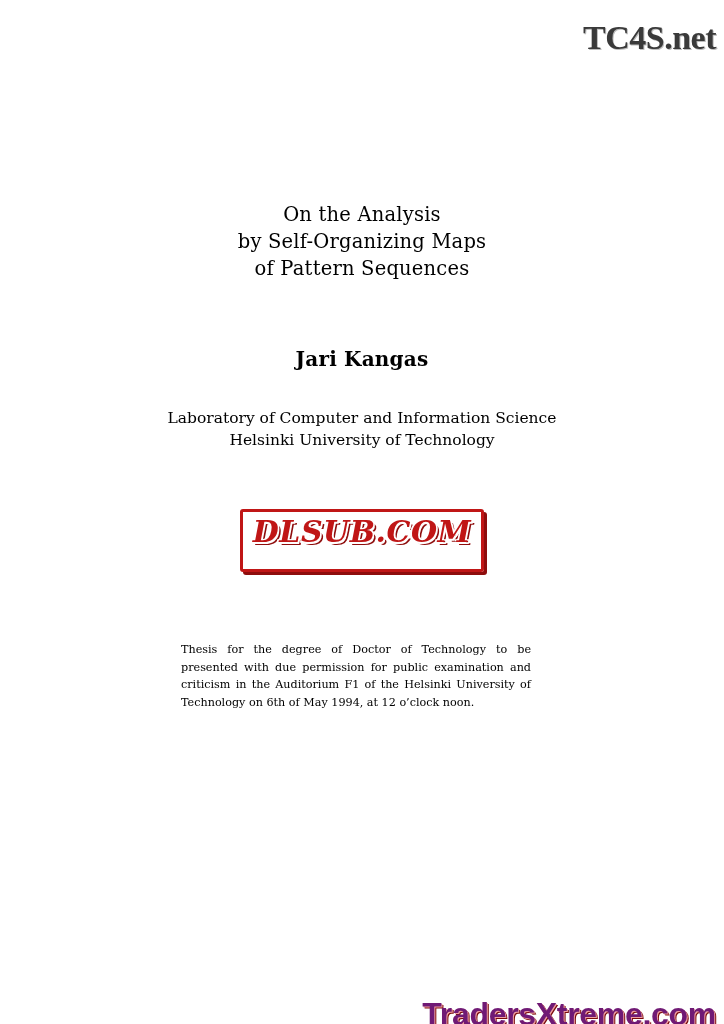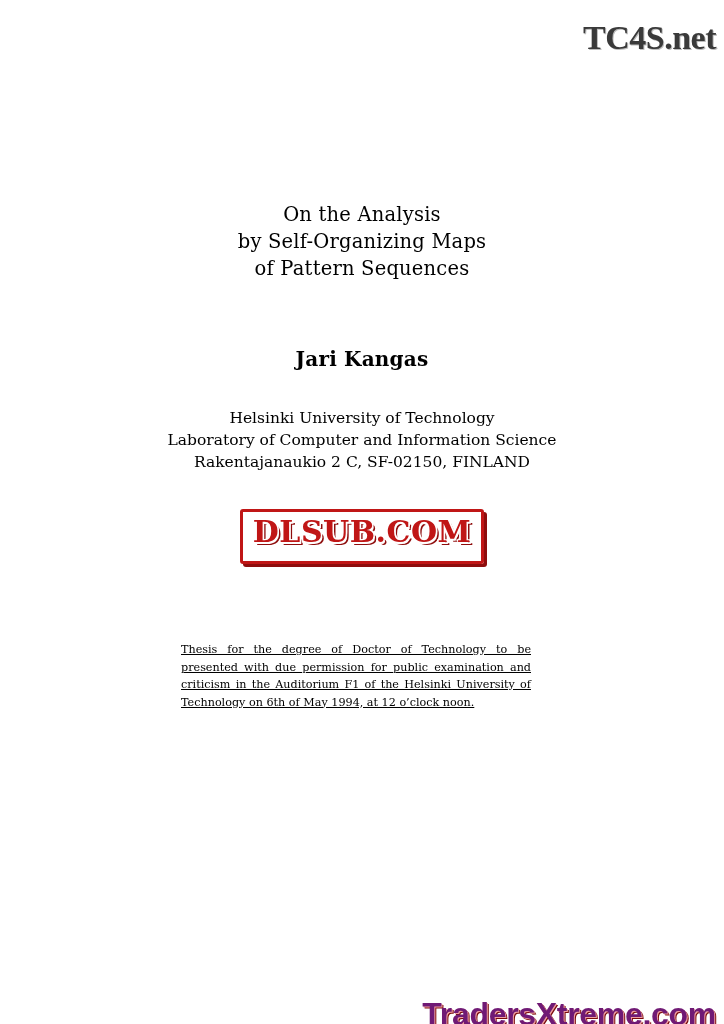--- a/index.html
+++ b/index.html
@@ -92,23 +92,24 @@
   
   .stamp {
     position: absolute;
     top: 494px;
     left: 0;
     width: 100%;
     text-align: center;
   }
   .stamp-inner {
     display: inline-block;
-    padding: 2px 10px 12px 10px;
+    padding: 2px 10px 20px 10px;
     font-family: "DejaVu Serif", serif;
     font-weight: bold;
+    font-style: italic;
     font-size: 30px;
     letter-spacing: 0.5px;
     color: #c01616;
     background: transparent;
     border: 3px solid #c01616;
     border-radius: 3px;
     text-shadow:
       -1.5px -1.5px 0 #ffffff,
        1.5px -1.5px 0 #ffffff,
       -1.5px  1.5px 0 #ffffff,
@@ -121,42 +122,40 @@
   .note {
     position: absolute;
     top: 626px;
     left: 181px;
     width: 350px;
     font-family: "DejaVu Serif", serif;
     font-size: 11.2px;
     line-height: 17.5px;
     text-align: justify;
     text-justify: inter-word;
-    text-decoration: underline;
   }
 </style>
 </head>
 <body>
 
 <div class="page">
 
   <div class="watermark-top">TC4S.net</div>
 
   <div class="title-block">
     <span class="title-line">On the Analysis</span>
     <span class="title-line">by Self-Organizing Maps</span>
     <span class="title-line">of Pattern Sequences</span>
   </div>
 
   <div class="author">Jari Kangas</div>
 
   <div class="affiliation">
+    <span class="affil-line">Laboratory of Computer and Information Science</span>
     <span class="affil-line">Helsinki University of Technology</span>
-    <span class="affil-line">Laboratory of Computer and Information Science</span>
-    <span class="affil-line">Rakentajanaukio 2 C, SF-02150, FINLAND</span>
   </div>
 
   <div class="stamp">
     <span class="stamp-inner">DLSUB.COM</span>
   </div>
 
   <div class="note">Thesis for the degree of Doctor of Technology to be presented with due permission for public examination and criticism in the Auditorium F1 of the Helsinki University of Technology on 6th of May 1994, at 12 o’clock noon.</div>
 
   <div class="watermark-bottom">TradersXtreme.com</div>
 

